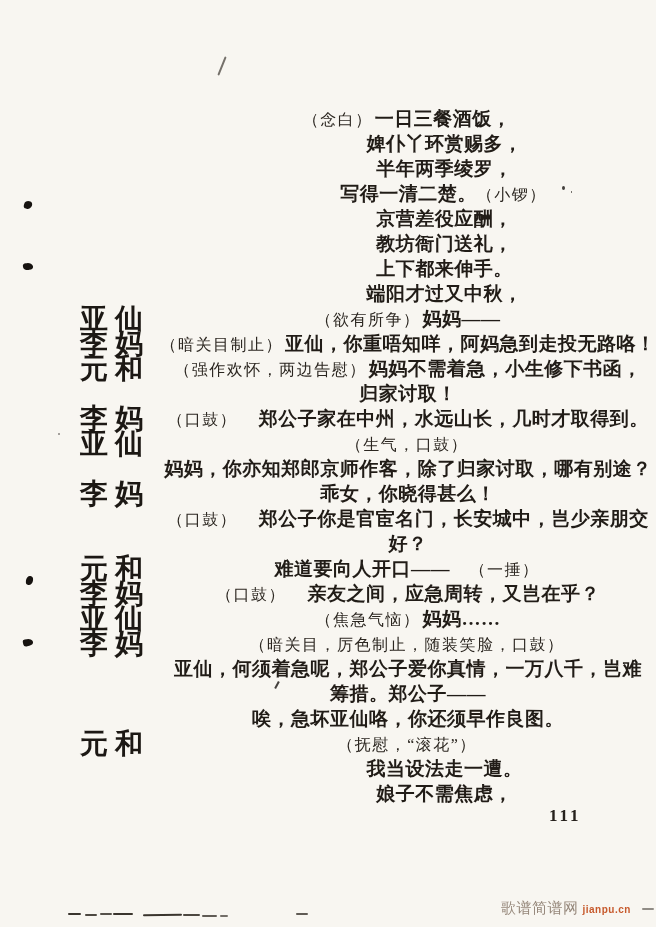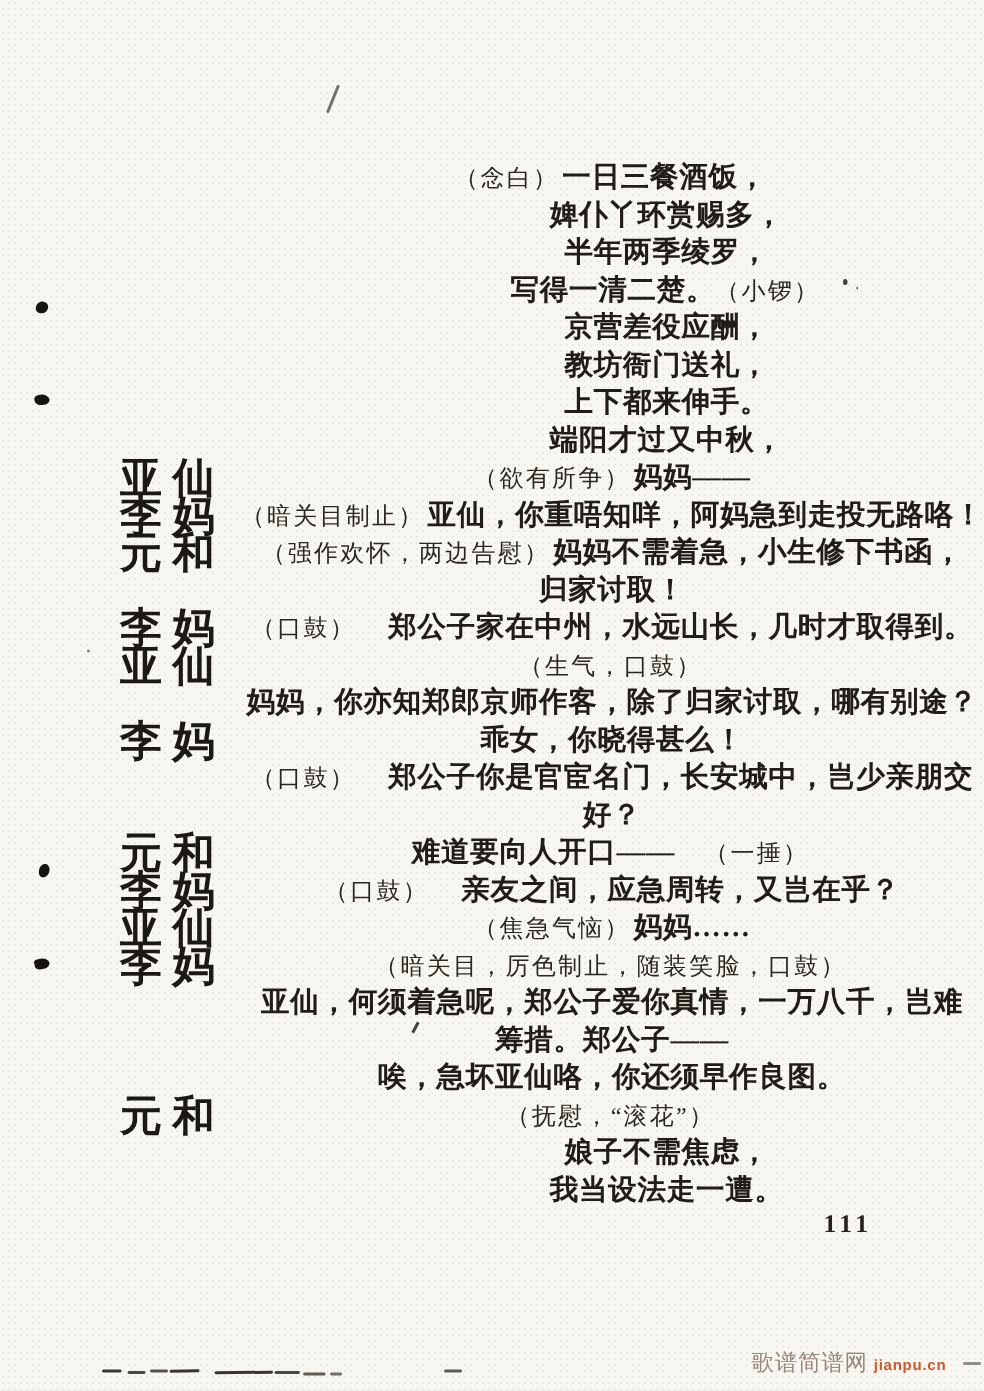--- a/index.html
+++ b/index.html
@@ -70,22 +70,22 @@
       <div class="line cont"><span class="seg-stage">（口鼓）</span><span class="seg-body">　郑公子你是官宦名门，长安城中，岂少亲朋交</span></div>
       <div class="line cont"><span class="seg-body">好？</span></div>
       <div class="line dialogue"><span class="speaker">元和</span><span class="seg-body">难道要向人开口——　</span><span class="seg-stage">（一捶）</span></div>
       <div class="line dialogue"><span class="speaker">李妈</span><span class="seg-stage">（口鼓）</span><span class="seg-body">　亲友之间，应急周转，又岂在乎？</span></div>
       <div class="line dialogue"><span class="speaker">亚仙</span><span class="seg-stage">（焦急气恼）</span><span class="seg-body">妈妈……</span></div>
       <div class="line dialogue"><span class="speaker">李妈</span><span class="seg-stage">（暗关目，厉色制止，随装笑脸，口鼓）</span></div>
       <div class="line cont"><span class="seg-body">亚仙，何须着急呢，郑公子爱你真情，一万八千，岂难</span></div>
       <div class="line cont"><span class="seg-body">筹措。郑公子——</span></div>
       <div class="line cont"><span class="seg-body">唉，急坏亚仙咯，你还须早作良图。</span></div>
       <div class="line dialogue"><span class="speaker">元和</span><span class="seg-stage">（抚慰，“滚花”）</span></div>
+      <div class="line sung"><span class="seg-body">我当设法走一遭。</span></div>
       <div class="line sung"><span class="seg-body">娘子不需焦虑，</span></div>
-      <div class="line sung"><span class="seg-body">我当设法走一遭。</span></div>
     </div>
 
   <div class="page-number">111</div>
 
   <div class="watermark">
     <span class="wm-name">歌谱简谱网</span><span class="wm-url">jianpu.cn</span>
   </div>
 
   <div class="mark hairline" style="left:221px;top:56px;height:20px;transform:rotate(22deg);opacity:.75;"></div>
   <div class="mark speck" style="left:24px;top:201px;width:8px;height:8px;transform:rotate(15deg);"></div>

